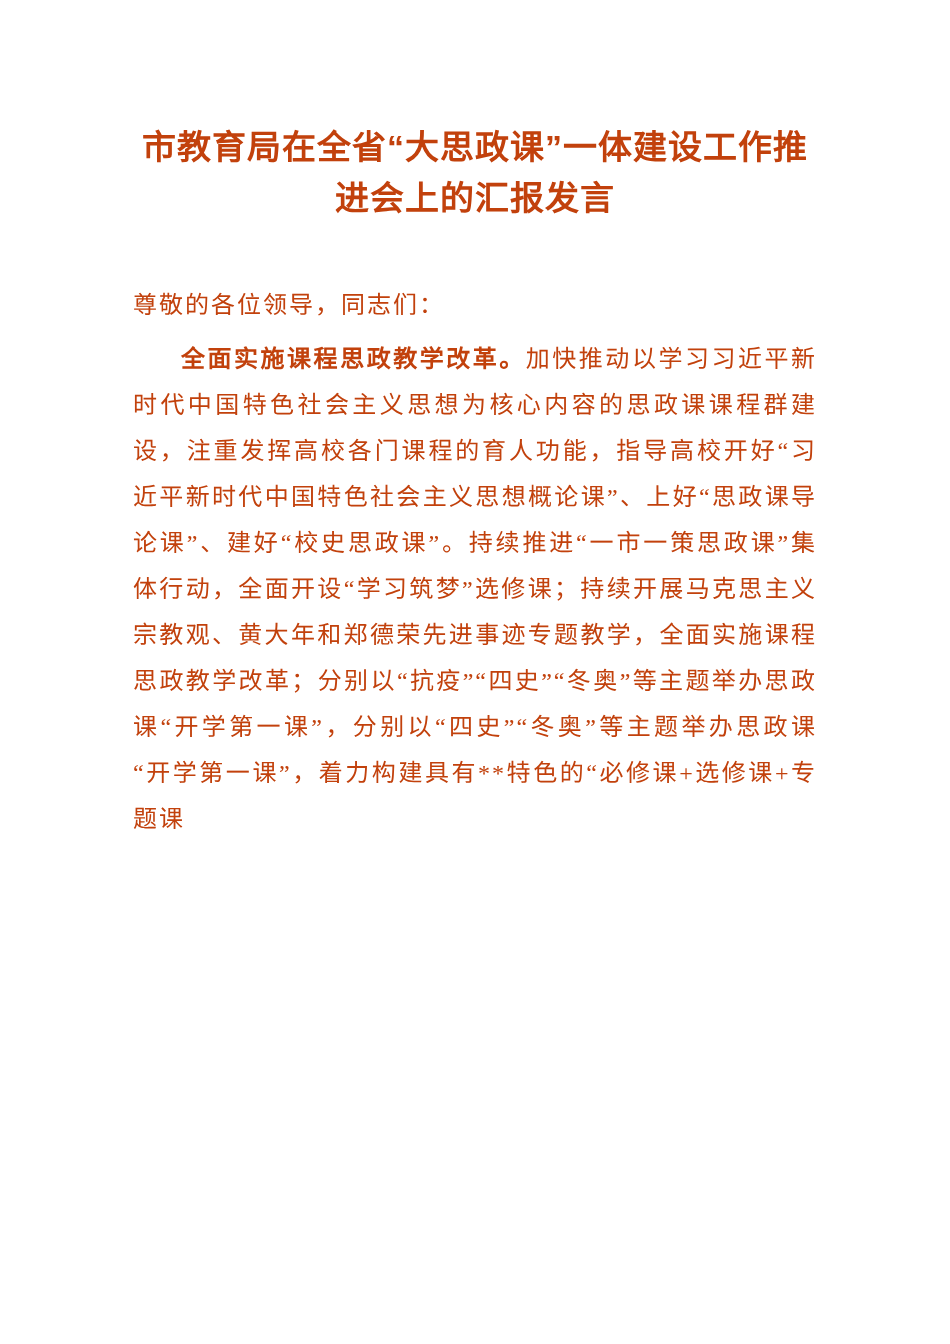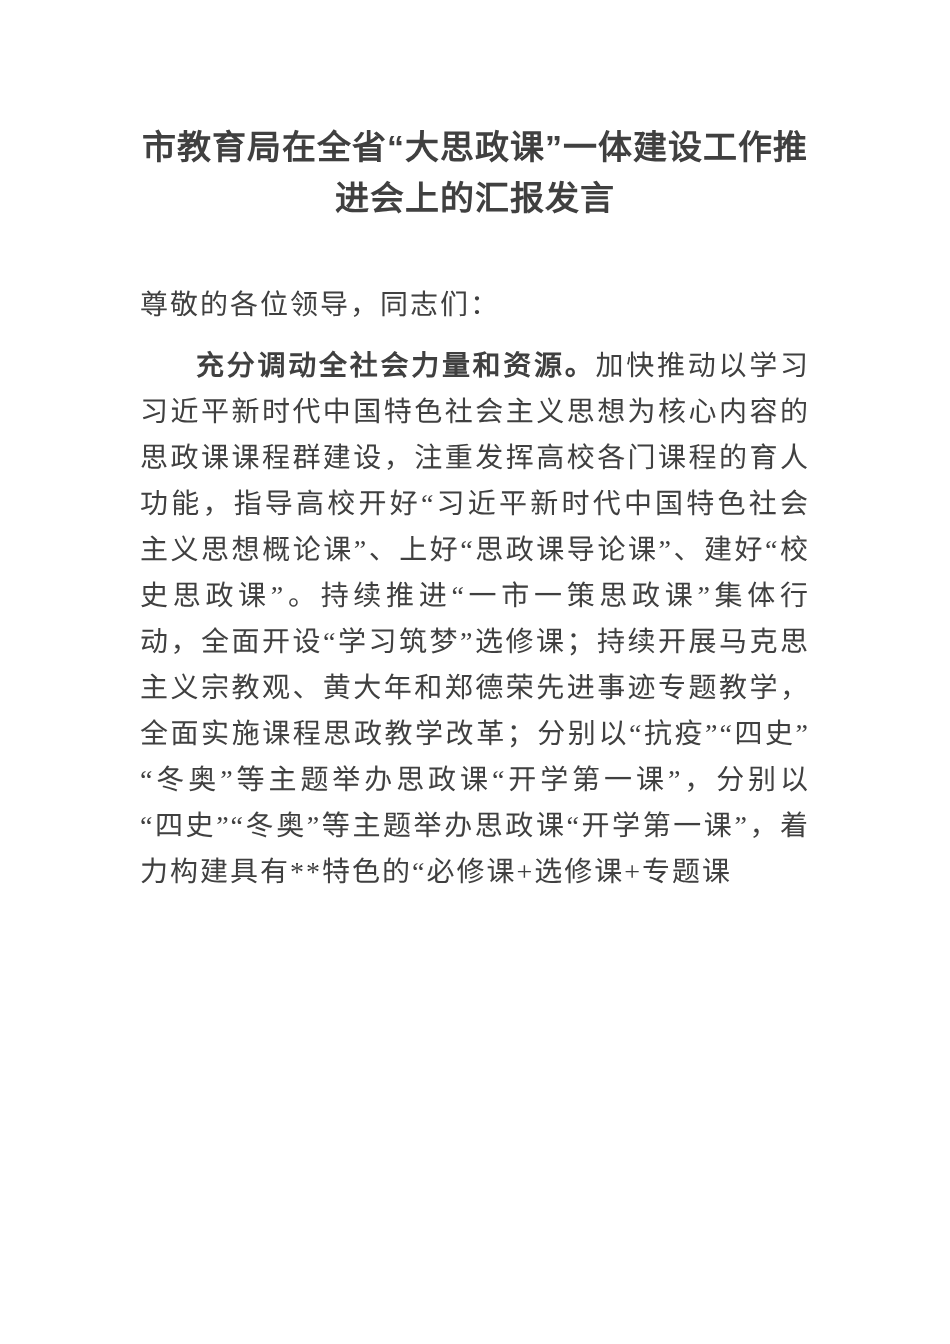--- a/index.html
+++ b/index.html
@@ -9,37 +9,37 @@
   }
   .page {
     position: relative;
     width: 950px;
     height: 1344px;
     margin: 0 auto;
     background: #ffffff;
     box-sizing: border-box;
     padding: 122px 125px 0 125px;
     overflow: hidden;
-    color: #404040;
+    color: #c2410c;
     border-radius: 26px;
   }
   .doc-title {
     font-family: "Liberation Sans", "DejaVu Sans", sans-serif;
     font-weight: 700;
     font-size: 34px;
     line-height: 51px;
     text-align: center;
     margin: 0 0 58px 0;
     letter-spacing: 1px;
   }
   .para {
     font-family: "Liberation Serif", "DejaVu Serif", serif;
-    font-size: 28px;
+    font-size: 24px;
     line-height: 46px;
-    margin: 15px;
+    margin: 8px;
     text-align: justify;
     text-align-last: left;
     text-justify: inter-character;
     letter-spacing: 2px;
     word-break: break-all;
   }
   .indent {
     text-indent: 2em;
   }
   .heading {
@@ -56,15 +56,15 @@
 <body>
 
 <div class="page">
 
   <h1 class="doc-title"><span>市教育局在全省“大思政课”一体建设工作推</span><br><span>进会上的汇报发言</span></h1>
 
   <p class="para">尊敬的各位领导，同志们：</p>
 
 
 
-  <p class="para indent"><span class="lead-bold">充分调动全社会力量和资源。</span><span>加快推动以学习习近平新时代中国特色社会主义思想为核心内容的思政课课程群建设，注重发挥高校各门课程的育人功能，指导高校开好“习近平新时代中国特色社会主义思想概论课”、上好“思政课导论课”、建好“校史思政课”。持续推进“一市一策思政课”集体行动，全面开设“学习筑梦”选修课；持续开展马克思主义宗教观、黄大年和郑德荣先进事迹专题教学，全面实施课程思政教学改革；分别以“抗疫”“四史”“冬奥”等主题举办思政课“开学第一课”，分别以“四史”“冬奥”等主题举办思政课“开学第一课”，着力构建具有**特色的“必修课+选修课+专题课</span></p>
+  <p class="para indent"><span class="lead-bold">全面实施课程思政教学改革。</span><span>加快推动以学习习近平新时代中国特色社会主义思想为核心内容的思政课课程群建设，注重发挥高校各门课程的育人功能，指导高校开好“习近平新时代中国特色社会主义思想概论课”、上好“思政课导论课”、建好“校史思政课”。持续推进“一市一策思政课”集体行动，全面开设“学习筑梦”选修课；持续开展马克思主义宗教观、黄大年和郑德荣先进事迹专题教学，全面实施课程思政教学改革；分别以“抗疫”“四史”“冬奥”等主题举办思政课“开学第一课”，分别以“四史”“冬奥”等主题举办思政课“开学第一课”，着力构建具有**特色的“必修课+选修课+专题课</span></p>
 
 </div>
 
 </body></html>

